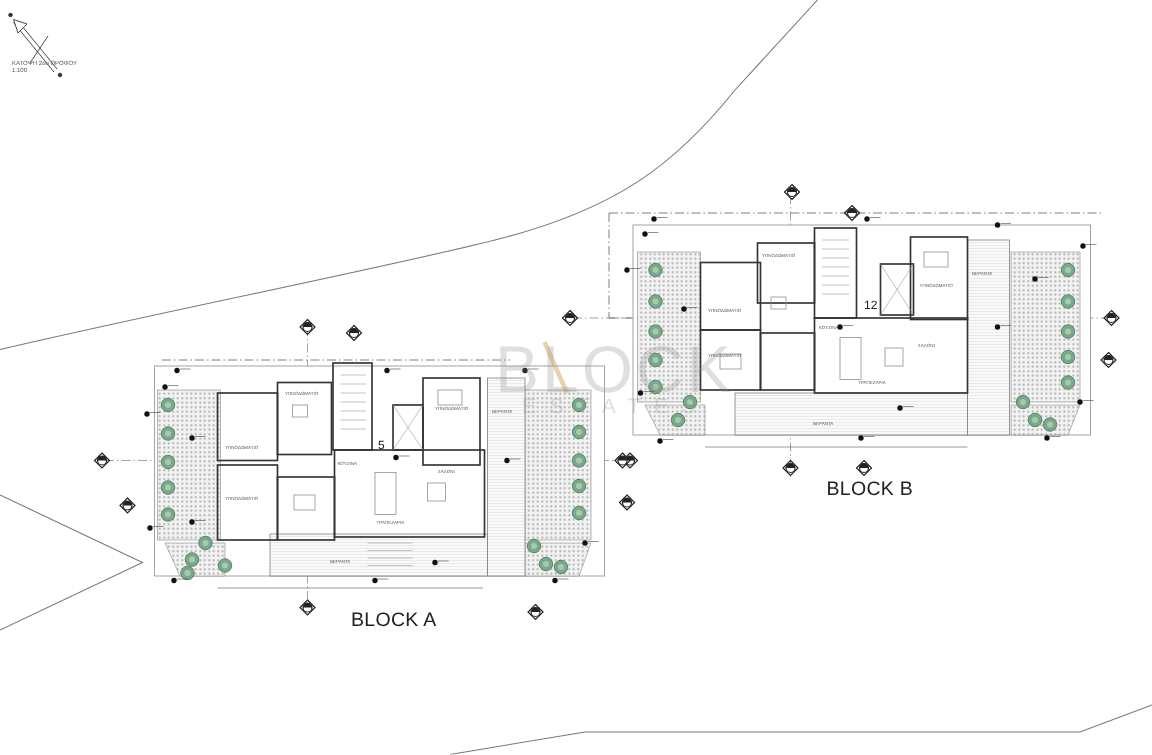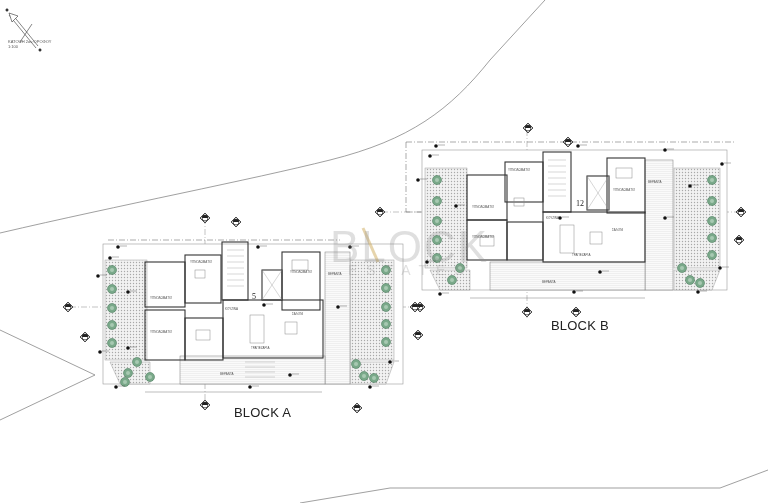--- a/index.html
+++ b/index.html
@@ -2,21 +2,21 @@
 <html><head>
 <meta charset="utf-8">
 <style>
   html, body { margin:0; padding:0; background:#ffffff; }
   body { width:768px; height:503px; position:relative; overflow:hidden; font-family:"Liberation Sans", sans-serif; }
   #plan { position:absolute; left:0; top:0; width:768px; height:503px; }
   .north-label { position:absolute; left:8px; top:39px; font-size:4px; color:#555; line-height:5px; font-family:"Liberation Sans", sans-serif; }
   .block-label { position:absolute; font-size:13px; color:#222; letter-spacing:0.2px; font-family:"Liberation Sans", sans-serif; }
   .watermark { position:absolute; left:330px; top:222px; font-size:44px; color:rgba(140,140,140,0.28); letter-spacing:2px; font-family:"Liberation Sans", sans-serif; font-weight:400; }
   .watermark-sub { position:absolute; left:348px; top:262px; font-size:14px; color:rgba(140,140,140,0.28); letter-spacing:9px; font-family:"Liberation Sans", sans-serif; }
-  .unit-num { position:absolute; font-size:8px; color:#222; font-family:Liberation Serif, serif; }
+  .unit-num { position:absolute; font-size:8px; color:#222; font-family:Liberation Sans, sans-serif; }
   .room { position:absolute; font-size:3px; color:#555; font-family:"Liberation Sans", sans-serif; }
 </style>
 </head>
 <body>
 
 <svg id="plan" viewBox="0 0 768 503" xmlns="http://www.w3.org/2000/svg">
   <defs>
     <pattern id="hatch" width="3" height="3" patternUnits="userSpaceOnUse">
       <rect width="3" height="3" fill="#f2f2f2"></rect>
       <circle cx="1.5" cy="1.5" r="0.7" fill="#a8a8a8"></circle>

